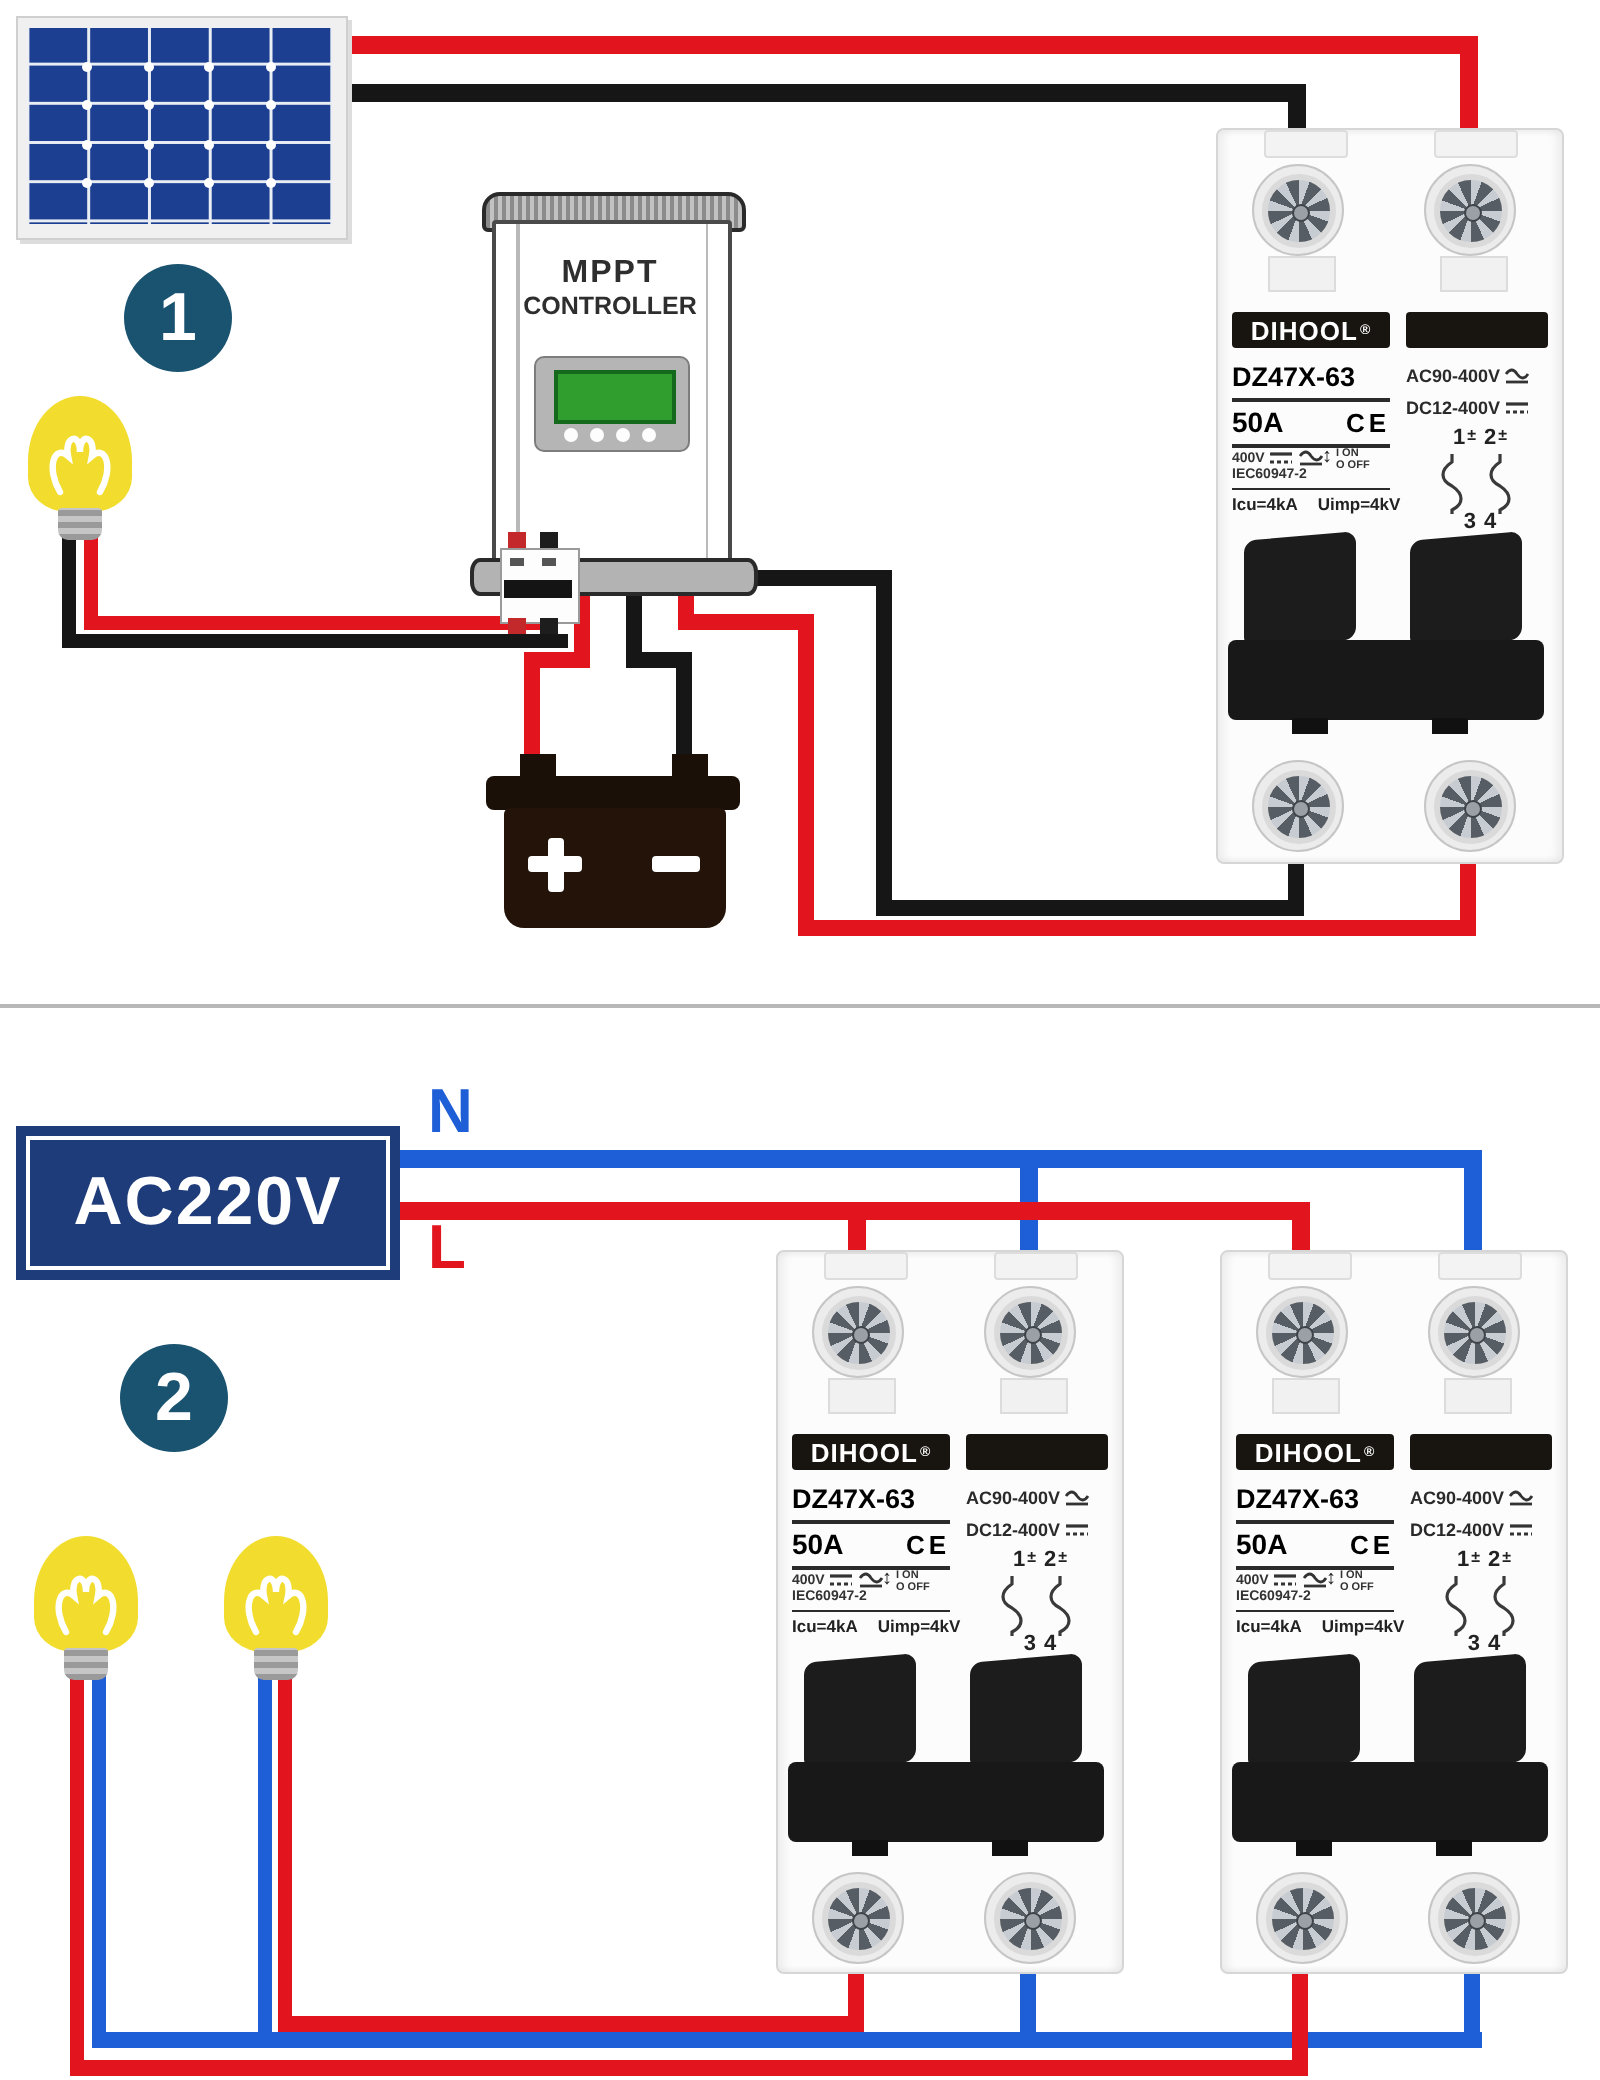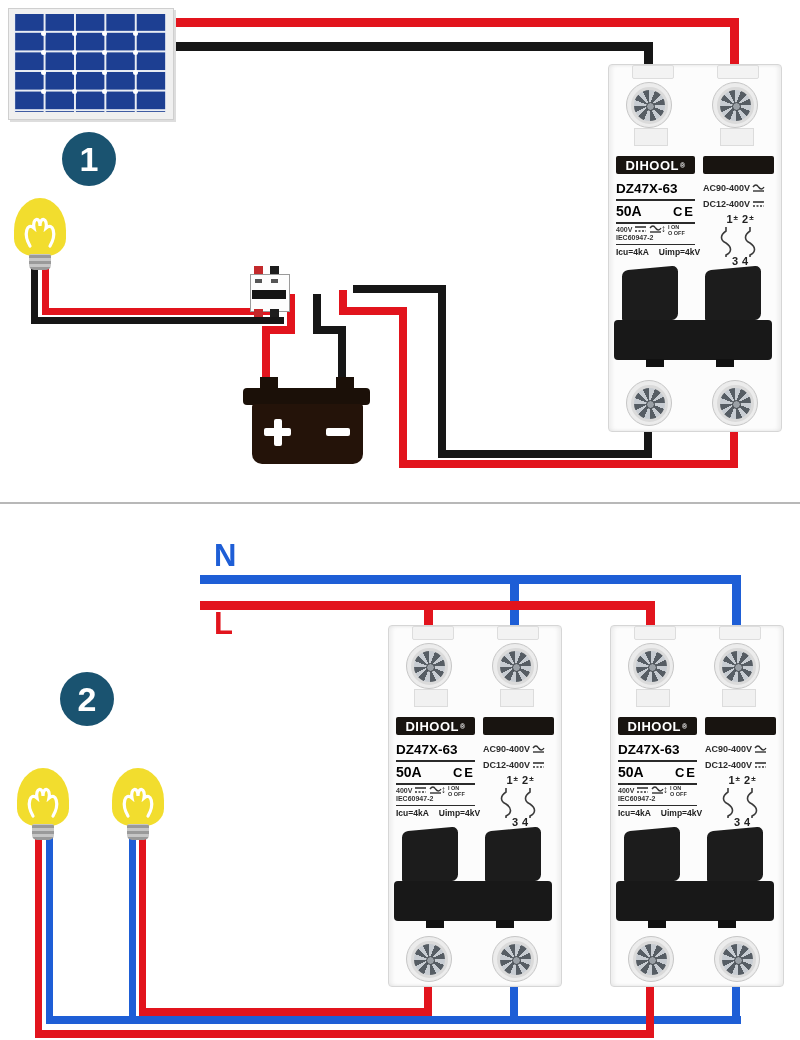--- a/index.html
+++ b/index.html
@@ -154,20 +154,34 @@
     </div>
 
   <div class="bulb" style="left:14px;top:198px">
     <div class="glass"></div>
     <svg class="abs" style="left:6px;top:12px" width="40" height="40" viewBox="0 0 40 40">
       <path d="M10,36 C3,24 7,12 14,18 C12,8 20,6 20,16 C20,6 28,8 26,18 C33,12 37,24 30,36" fill="none" stroke="#fff" stroke-width="3.2" stroke-linecap="round"></path>
     </svg>
     <div class="bulbcap"></div>
   </div>
 
+  <div id="ctrl" class="abs">
+    <div class="cap-top"></div>
+    <div class="cbody"></div>
+    <div class="ctrl-t1">MPPT</div>
+    <div class="ctrl-t2">CONTROLLER</div>
+    <div class="panel">
+      <div class="lcd"></div>
+      <i class="pbtn" style="left:14px"></i>
+      <i class="pbtn" style="left:27px"></i>
+      <i class="pbtn" style="left:40px"></i>
+      <i class="pbtn" style="left:53px"></i>
+    </div>
+    <div class="cap-bot"></div>
+  </div>
 
   <div id="mini" class="abs">
     <i class="mr" style="left:4px;top:0"></i>
     <i class="mk" style="left:20px;top:0"></i>
     <div class="mb"></div>
     <i class="mmark" style="left:5px"></i>
     <i class="mmark" style="left:21px"></i>
     <div class="mtog"></div>
     <i class="mr" style="left:4px;top:43px"></i>
     <i class="mk" style="left:20px;top:43px"></i>
@@ -278,20 +292,23 @@
   <i class="w blu" style="left:732px;top:983px;width:8px;height:41px"></i>
   <i class="w blu" style="left:46px;top:1016px;width:695px;height:8px"></i>
 
   <i class="w red" style="left:424px;top:983px;width:8px;height:33px"></i>
   <i class="w red" style="left:139px;top:1008px;width:293px;height:8px"></i>
   <i class="w red" style="left:139px;top:838px;width:7px;height:178px"></i>
   <i class="w red" style="left:646px;top:983px;width:8px;height:55px"></i>
   <i class="w red" style="left:35px;top:1030px;width:619px;height:8px"></i>
   <i class="w red" style="left:35px;top:838px;width:7px;height:200px"></i>
 
+  <div id="acbox" class="abs">
+    <span>AC220V</span>
+  </div>
   <div class="linelabel" style="left:214px;top:538px;color:#1e5ed6">N</div>
   <div class="linelabel" style="left:214px;top:606px;color:#e2141d">L</div>
 
   <div class="badge" style="left:60px;top:672px">
       <span>2</span>
     </div>
 
   <div class="bulb" style="left:17px;top:768px">
     <div class="glass"></div>
     <svg class="abs" style="left:6px;top:12px" width="40" height="40" viewBox="0 0 40 40">

